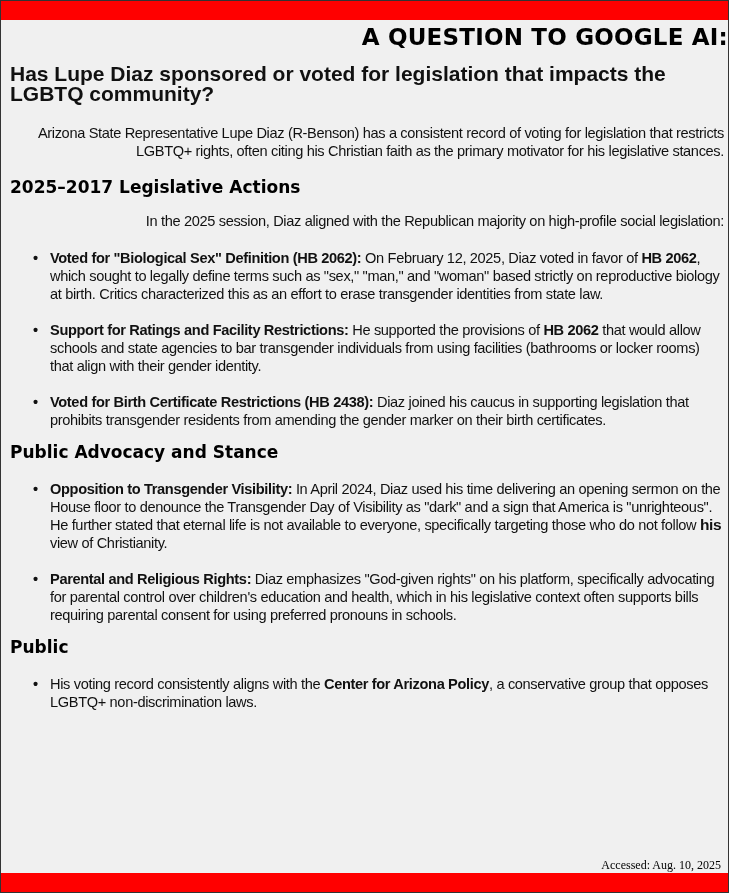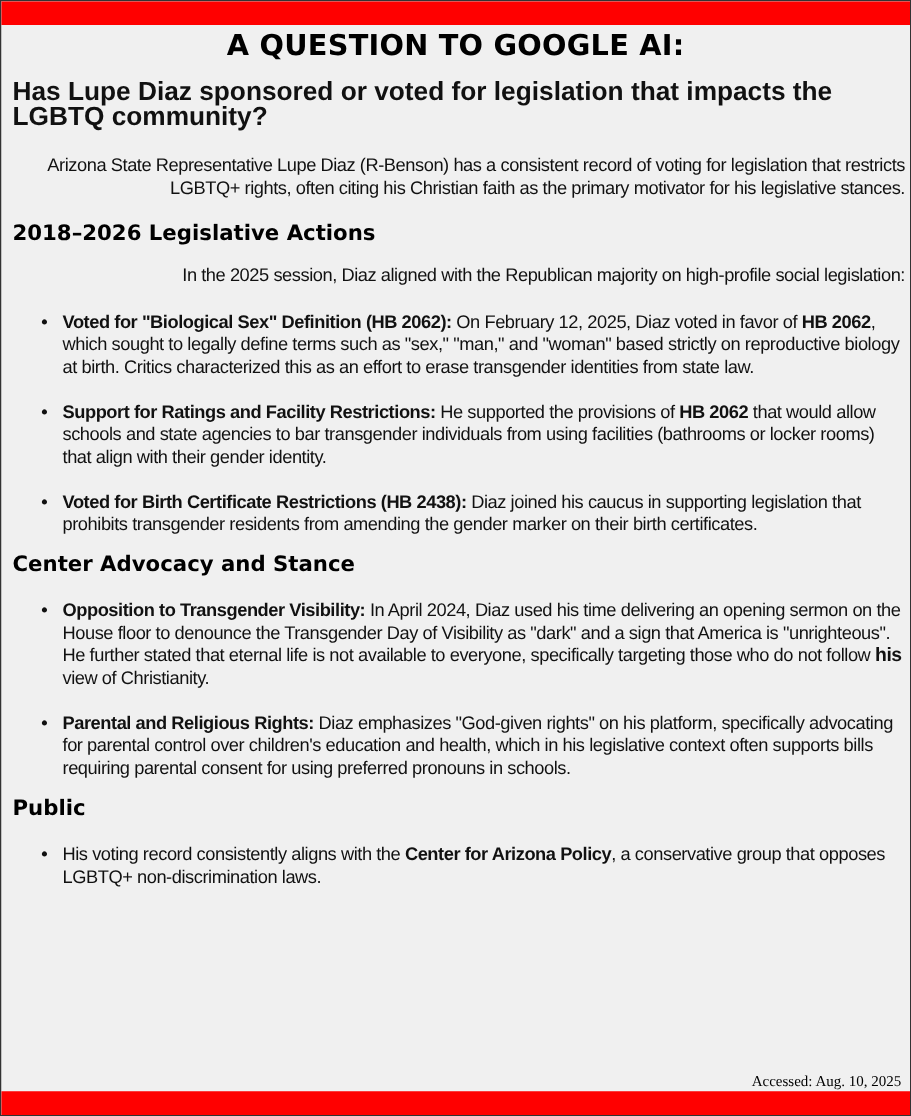--- a/index.html
+++ b/index.html
@@ -13,21 +13,21 @@
     position: relative;
     width: 727px; height: 891px;
     border: 1px solid #333;
     background: #f0f0f0;
     overflow: hidden;
   }
   .bar-top { position: absolute; left: 0; top: 0; width: 100%; height: 19px; background: #ff0000; }
   .bar-bottom { position: absolute; left: 0; top: 872px; width: 100%; height: 20px; background: #ff0000; }
   .title {
     position: absolute; left: 0; top: 23px; width: 100%;
-    text-align: center;
+    text-align: right;
     font-family: "DejaVu Sans", sans-serif;
     font-weight: bold;
     font-size: 23px;
     letter-spacing: 0.2px;
     color: #000;
   }
   .question {
     position: absolute; left: 9px; top: 63px; width: 700px;
     font-weight: bold; font-size: 21px; line-height: 20px; color: #111;
   }
@@ -58,38 +58,38 @@
 <div class="frame">
   <div class="bar-top"></div>
 
   <div class="title">A QUESTION TO GOOGLE AI:</div>
 
   <div class="question">Has Lupe Diaz sponsored or voted for legislation that impacts the LGBTQ community?</div>
 
   <div class="content">
     <p>Arizona State Representative Lupe Diaz (R-Benson) has a consistent record of voting for legislation that restricts LGBTQ+ rights, often citing his Christian faith as the primary motivator for his legislative stances.</p>
 
-    <div class="h2" style="margin-top:18px;">2018–2026 Legislative Actions</div>
+    <div class="h2" style="margin-top:18px;">2025–2017 Legislative Actions</div>
     <p style="margin-top:16px;">In the 2025 session, Diaz aligned with the Republican majority on high-profile social legislation:</p>
     <ul style="margin-top:19px;">
       <li>
         <span class="bullet">•</span>
         <b>Voted for "Biological Sex" Definition (HB 2062):</b><span> On February 12, 2025, Diaz voted in favor of </span><b>HB 2062</b><span>, which sought to legally define terms such as "sex," "man," and "woman" based strictly on reproductive biology at birth. Critics characterized this as an effort to erase transgender identities from state law.</span>
       </li>
       <li style="margin-top:18px;">
         <span class="bullet">•</span>
         <b>Support for Ratings and Facility Restrictions:</b><span> He supported the provisions of </span><b>HB 2062</b><span> that would allow schools and state agencies to bar transgender individuals from using facilities (bathrooms or locker rooms) that align with their gender identity.</span>
       </li>
       <li style="margin-top:18px;">
         <span class="bullet">•</span>
         <b>Voted for Birth Certificate Restrictions (HB 2438):</b><span> Diaz joined his caucus in supporting legislation that prohibits transgender residents from amending the gender marker on their birth certificates.</span>
       </li>
     </ul>
 
-    <div class="h2" style="margin-top:14px;">Center Advocacy and Stance</div>
+    <div class="h2" style="margin-top:14px;">Public Advocacy and Stance</div>
     <ul style="margin-top:19px;">
       <li>
         <span class="bullet">•</span>
         <b>Opposition to Transgender Visibility:</b><span> In April 2024, Diaz used his time delivering an opening sermon on the House floor to denounce the Transgender Day of Visibility as "dark" and a sign that America is "unrighteous". He further stated that eternal life is not available to everyone, specifically targeting those who do not follow </span><b style="font-size:15.5px;">his</b><span> view of Christianity.</span>
       </li>
       <li style="margin-top:18px;">
         <span class="bullet">•</span>
         <b>Parental and Religious Rights:</b><span> Diaz emphasizes "God-given rights" on his platform, specifically advocating for parental control over children's education and health, which in his legislative context often supports bills requiring parental consent for using preferred pronouns in schools.</span>
       </li>
     </ul>

